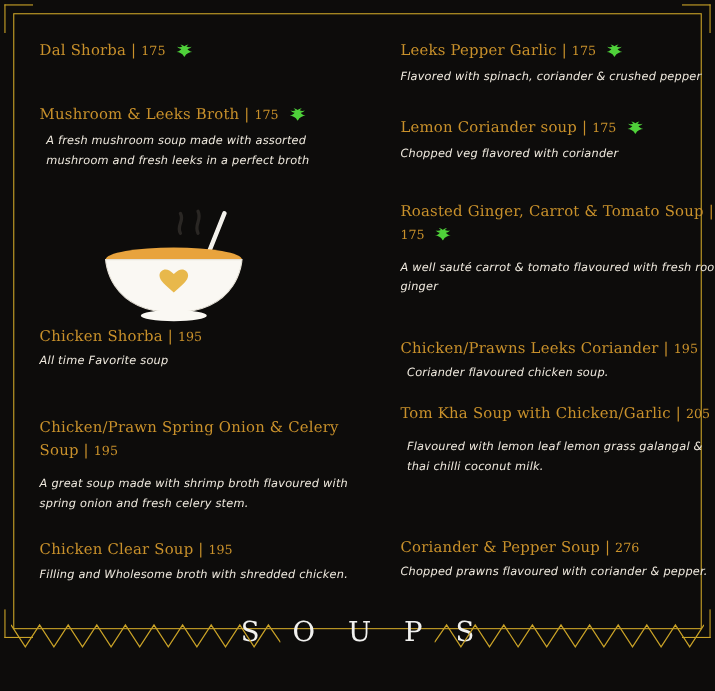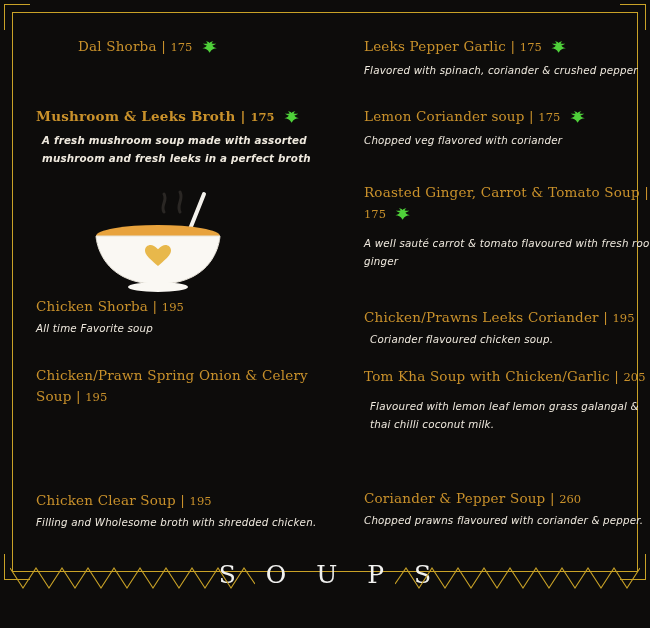--- a/index.html
+++ b/index.html
@@ -135,34 +135,34 @@
   <div class="border-outer"></div>
   <div class="corner tl"></div>
   <div class="corner tr"></div>
   <div class="corner bl"></div>
   <div class="corner br"></div>
 
   <div class="content">
 
     <div class="col col-left">
 
-      <div class="blk" style="top:14px;margin-left:42px;">
+      <div class="blk" style="top:14px;">
         <div class="dish-title">
           <span>Dal Shorba</span>
           <span class="sep">|</span>
           <span class="price">175</span>
           <span class="veg-mark">
             <svg width="15" height="12" viewBox="0 0 15 12">
                 <path d="M7.4 11.5C6 8.5 3 7.2 0.4 7.2c2.2-.3 3.6-1.3 4.4-2.6C3.4 4.3 2 3.6 1 2.5c2 .6 3.6.4 4.7-.3C5.2 1.5 4.6 1 3.8.6c1.7 0 3 .5 3.8 1.4C8.4 1.1 9.7.6 11.4.6c-.8.4-1.4.9-1.9 1.6 1.1.7 2.7.9 4.7.3-1 1.1-2.4 1.8-3.8 2.1.8 1.3 2.2 2.3 4.4 2.6-2.6 0-5.6 1.3-7 4.3z" fill="#4fd13a"></path>
               </svg>
           </span>
         </div>
       </div>
 
-      <div class="blk" style="top:84px;font-weight:bold;">
+      <div class="blk" style="top:72px;">
         <div class="dish-title">
           <span>Mushroom &amp; Leeks Broth</span>
           <span class="sep">|</span>
           <span class="price">175</span>
           <span class="veg-mark">
             <svg width="15" height="12" viewBox="0 0 15 12">
                 <path d="M7.4 11.5C6 8.5 3 7.2 0.4 7.2c2.2-.3 3.6-1.3 4.4-2.6C3.4 4.3 2 3.6 1 2.5c2 .6 3.6.4 4.7-.3C5.2 1.5 4.6 1 3.8.6c1.7 0 3 .5 3.8 1.4C8.4 1.1 9.7.6 11.4.6c-.8.4-1.4.9-1.9 1.6 1.1.7 2.7.9 4.7.3-1 1.1-2.4 1.8-3.8 2.1.8 1.3 2.2 2.3 4.4 2.6-2.6 0-5.6 1.3-7 4.3z" fill="#4fd13a"></path>
               </svg>
           </span>
         </div>
@@ -191,26 +191,27 @@
 
       <div class="blk" style="top:274px;">
         <div class="dish-title">
           <span>Chicken Shorba</span>
           <span class="sep">|</span>
           <span class="price">195</span>
         </div>
         <div class="dish-desc">All time Favorite soup</div>
       </div>
 
-      <div class="blk" style="top:343px;">
+      <div class="blk" style="top:357px;">
         <div class="dish-title">
           <span>Chicken/Prawn Spring Onion &amp; Celery Soup</span>
           <span class="sep">|</span>
           <span class="price">195</span>
         </div>
+        <div class="dish-desc" style="margin-top:10px;">A great soup made with shrimp broth flavoured with spring onion and fresh celery stem.</div>
       </div>
 
       <div class="blk" style="top:468px;">
         <div class="dish-title">
           <span>Chicken Clear Soup</span>
           <span class="sep">|</span>
           <span class="price">195</span>
         </div>
         <div class="dish-desc">Filling and Wholesome broth with shredded chicken.</div>
       </div>
@@ -276,21 +277,21 @@
           <span class="sep">|</span>
           <span class="price">205</span>
         </div>
         <div class="dish-desc indent" style="margin-top:10px;">Flavoured with lemon leaf lemon grass galangal &amp; thai chilli coconut milk.</div>
       </div>
 
       <div class="blk" style="top:466px;">
         <div class="dish-title">
           <span>Coriander &amp; Pepper Soup</span>
           <span class="sep">|</span>
-          <span class="price">260</span>
+          <span class="price">276</span>
         </div>
         <div class="dish-desc">Chopped prawns flavoured with coriander &amp; pepper.</div>
       </div>
 
     </div>
   </div>
 
   <div class="footer">
     <div class="footer-title">S O U P S</div>
     <svg class="zigzag-left" viewBox="0 0 245 28" preserveAspectRatio="none">

